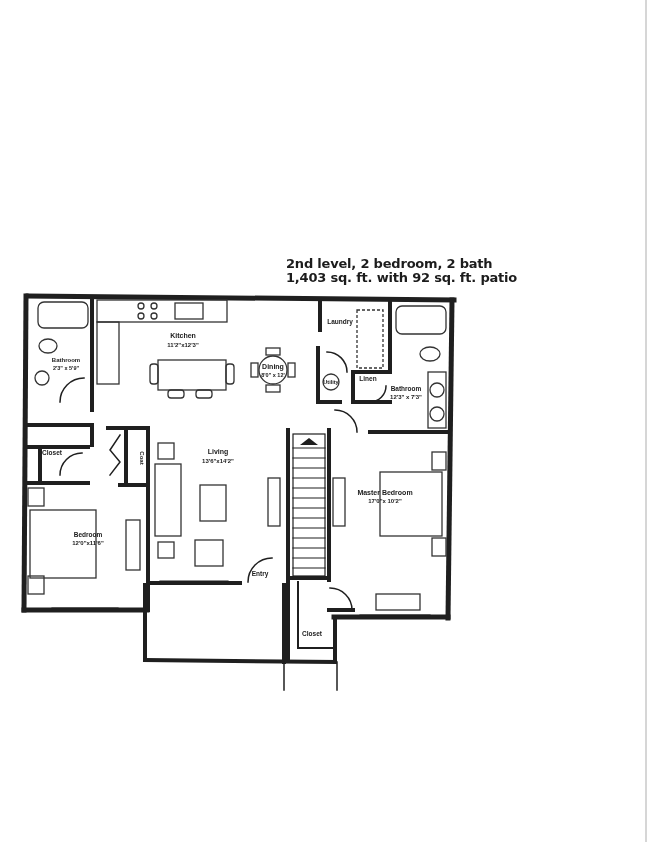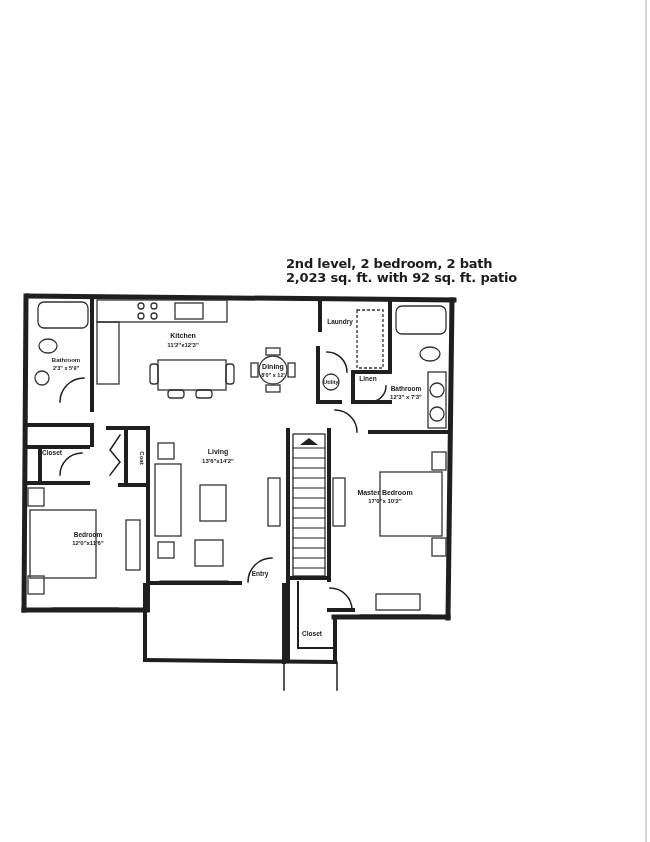--- a/index.html
+++ b/index.html
@@ -9,21 +9,21 @@
     .plan { position: absolute; left: 0; top: 0; width: 650px; height: 842px; }
     .lbl { font-family: "Liberation Sans", sans-serif; font-weight: bold; fill: #1a1a1a; text-anchor: middle; }
   </style>
 </head>
 <body>
 
 <div class="page-edge"></div>
 
 <div class="caption">
   <div>2nd level, 2 bedroom, 2 bath</div>
-  <div>2,023 sq. ft. with 92 sq. ft. patio</div>
+  <div>1,403 sq. ft. with 92 sq. ft. patio</div>
 </div>
 
 <svg class="plan" viewBox="0 0 650 842" xmlns="http://www.w3.org/2000/svg">
   <g fill="none" stroke="#1f1f1f" stroke-linecap="square">
 
     <g stroke-width="5">
       <line x1="28" y1="296" x2="454" y2="300"></line>
       <line x1="452" y1="300" x2="448" y2="618"></line>
       <line x1="26" y1="296" x2="24" y2="610"></line>
       <line x1="24" y1="610" x2="147" y2="610"></line>

